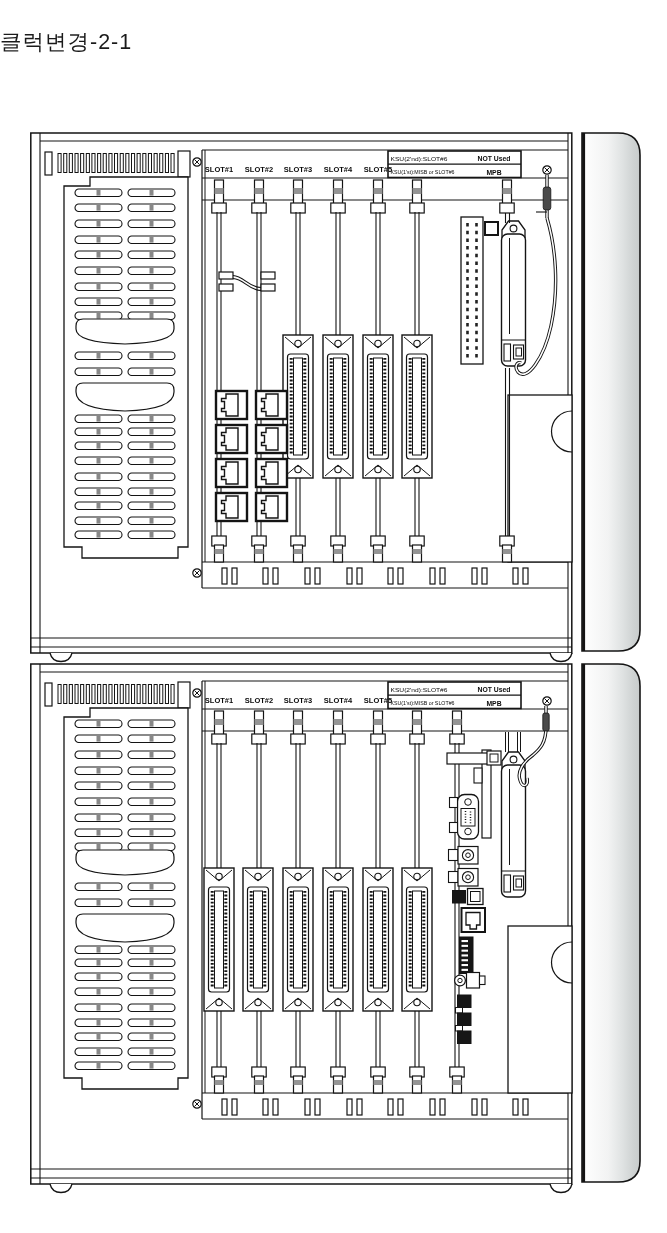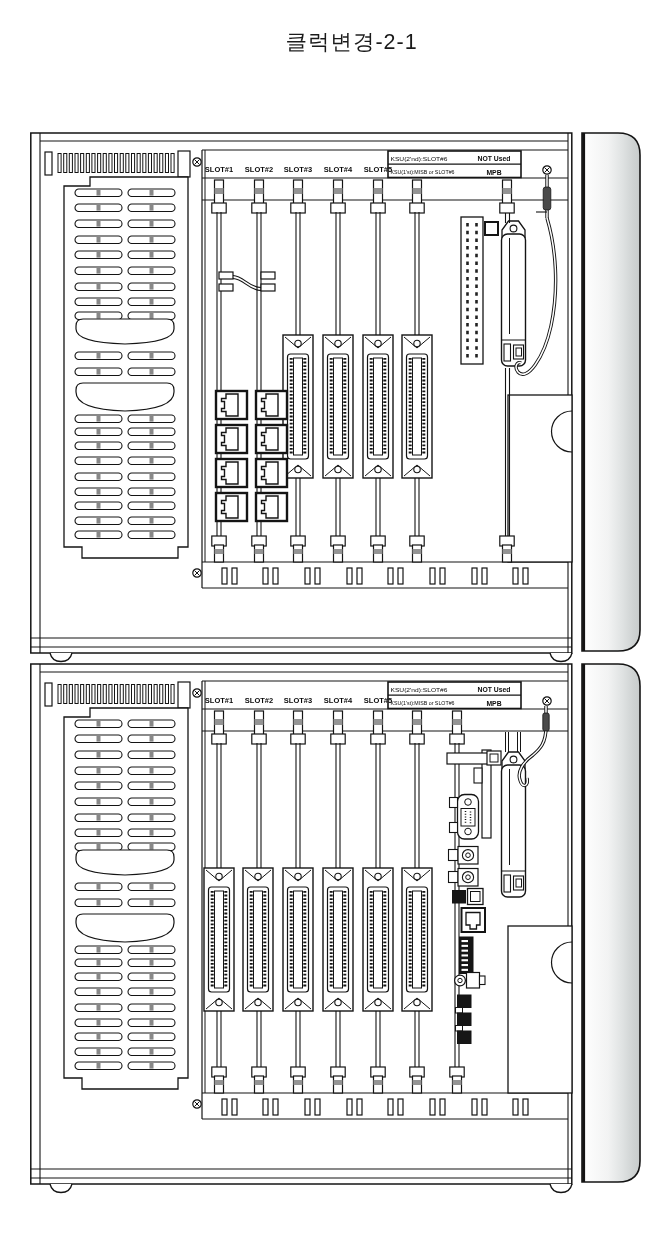--- a/index.html
+++ b/index.html
@@ -1,19 +1,19 @@
 <!DOCTYPE html>
 <html><head>
 <meta charset="utf-8">
 <style>
   html,body{margin:0;padding:0;background:#ffffff;}
   #stage{position:relative;width:667px;height:1233px;background:#fff;overflow:hidden;
          font-family:"Liberation Sans",sans-serif;}
-  #title{position:absolute;top:27px;left:0;right:0;text-align:center;
-         font-size:21.5px;letter-spacing:1px;color:#1a1a1a;padding-left:36px;}
+  #title{position:absolute;top:27px;left:0;right:0;text-align:left;
+         font-size:21.5px;letter-spacing:1px;color:#1a1a1a;}
   svg{position:absolute;top:0;left:0;}
   text{stroke:none;fill:#0a0a0a;font-family:"Liberation Sans",sans-serif;}
   .lbl{font-weight:bold;font-size:7.5px;}
   .ksu-s{font-size:5.6px;}
   .ksu-b{font-weight:bold;font-size:6.8px;}
 </style>
 </head>
 <body>
 
 <div id="stage">

